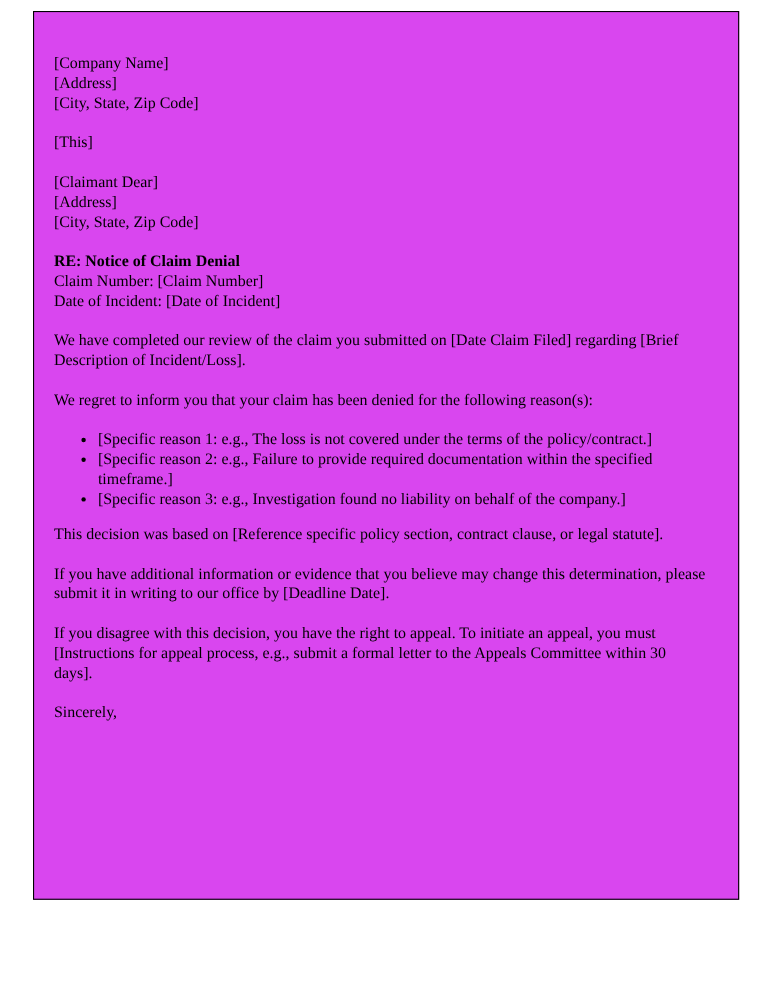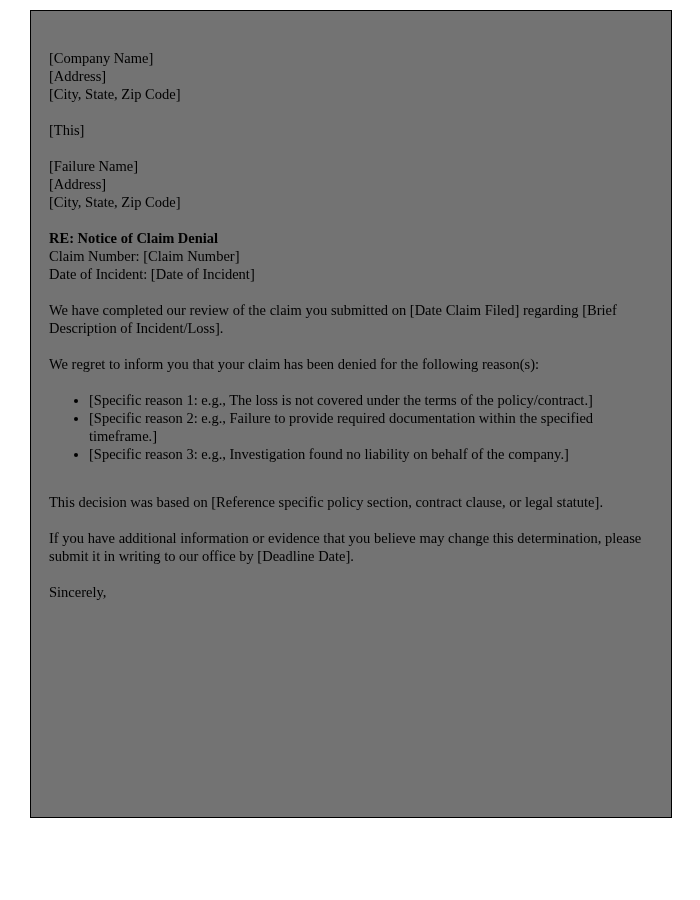--- a/index.html
+++ b/index.html
@@ -10,37 +10,37 @@
     font-family: "Liberation Serif", "DejaVu Serif", serif;
     color: #000000;
   }
   .page {
     position: absolute;
     left: 30px;
     top: 10px;
     width: 642px;
     height: 808px;
     border: 1px solid #000000;
-    background: #737373;
+    background: #d946ef;
     padding: 38px 28px 0 18px;
     overflow: hidden;
   }
   .line {
     font-size: 14.5px;
     line-height: 18px;
   }
   .block { margin-bottom: 18px; }
   .para {
     font-size: 14.5px;
     line-height: 18px;
     margin-bottom: 18px;
   }
   .subject-bold { font-weight: bold; font-family: Liberation Serif, serif; }
   ul.reasons {
-    margin: 0 0 30px 0;
+    margin: 0 0 14px 0;
     padding-left: 40px;
   }
   ul.reasons li {
     font-size: 14.5px;
     line-height: 18px;
     margin-bottom: 0;
   }
 </style>
 </head>
 <body>
@@ -51,21 +51,21 @@
     <div class="line">[Company Name]</div>
     <div class="line">[Address]</div>
     <div class="line">[City, State, Zip Code]</div>
   </div>
 
   <div class="block">
     <div class="line">[This]</div>
   </div>
 
   <div class="block">
-    <div class="line">[Failure Name]</div>
+    <div class="line">[Claimant Dear]</div>
     <div class="line">[Address]</div>
     <div class="line">[City, State, Zip Code]</div>
   </div>
 
   <div class="block">
     <div class="line subject-bold">RE: Notice of Claim Denial</div>
     <div class="line">Claim Number: [Claim Number]</div>
     <div class="line">Date of Incident: [Date of Incident]</div>
   </div>
 
@@ -77,17 +77,18 @@
   <ul class="reasons">
     <li>[Specific reason 1: e.g., The loss is not covered under the terms of the policy/contract.]</li>
     <li>[Specific reason 2: e.g., Failure to provide required documentation within the specified timeframe.]</li>
     <li>[Specific reason 3: e.g., Investigation found no liability on behalf of the company.]</li>
   </ul>
 
   <div class="para">This decision was based on [Reference specific policy section, contract clause, or legal statute].</div>
 
   <div class="para">If you have additional information or evidence that you believe may change this determination, please submit it in writing to our office by [Deadline Date].</div>
 
+  <div class="para">If you disagree with this decision, you have the right to appeal. To initiate an appeal, you must [Instructions for appeal process, e.g., submit a formal letter to the Appeals Committee within 30 days].</div>
 
 
   <div class="para">Sincerely,</div>
 
 </div>
 
 </body></html>

